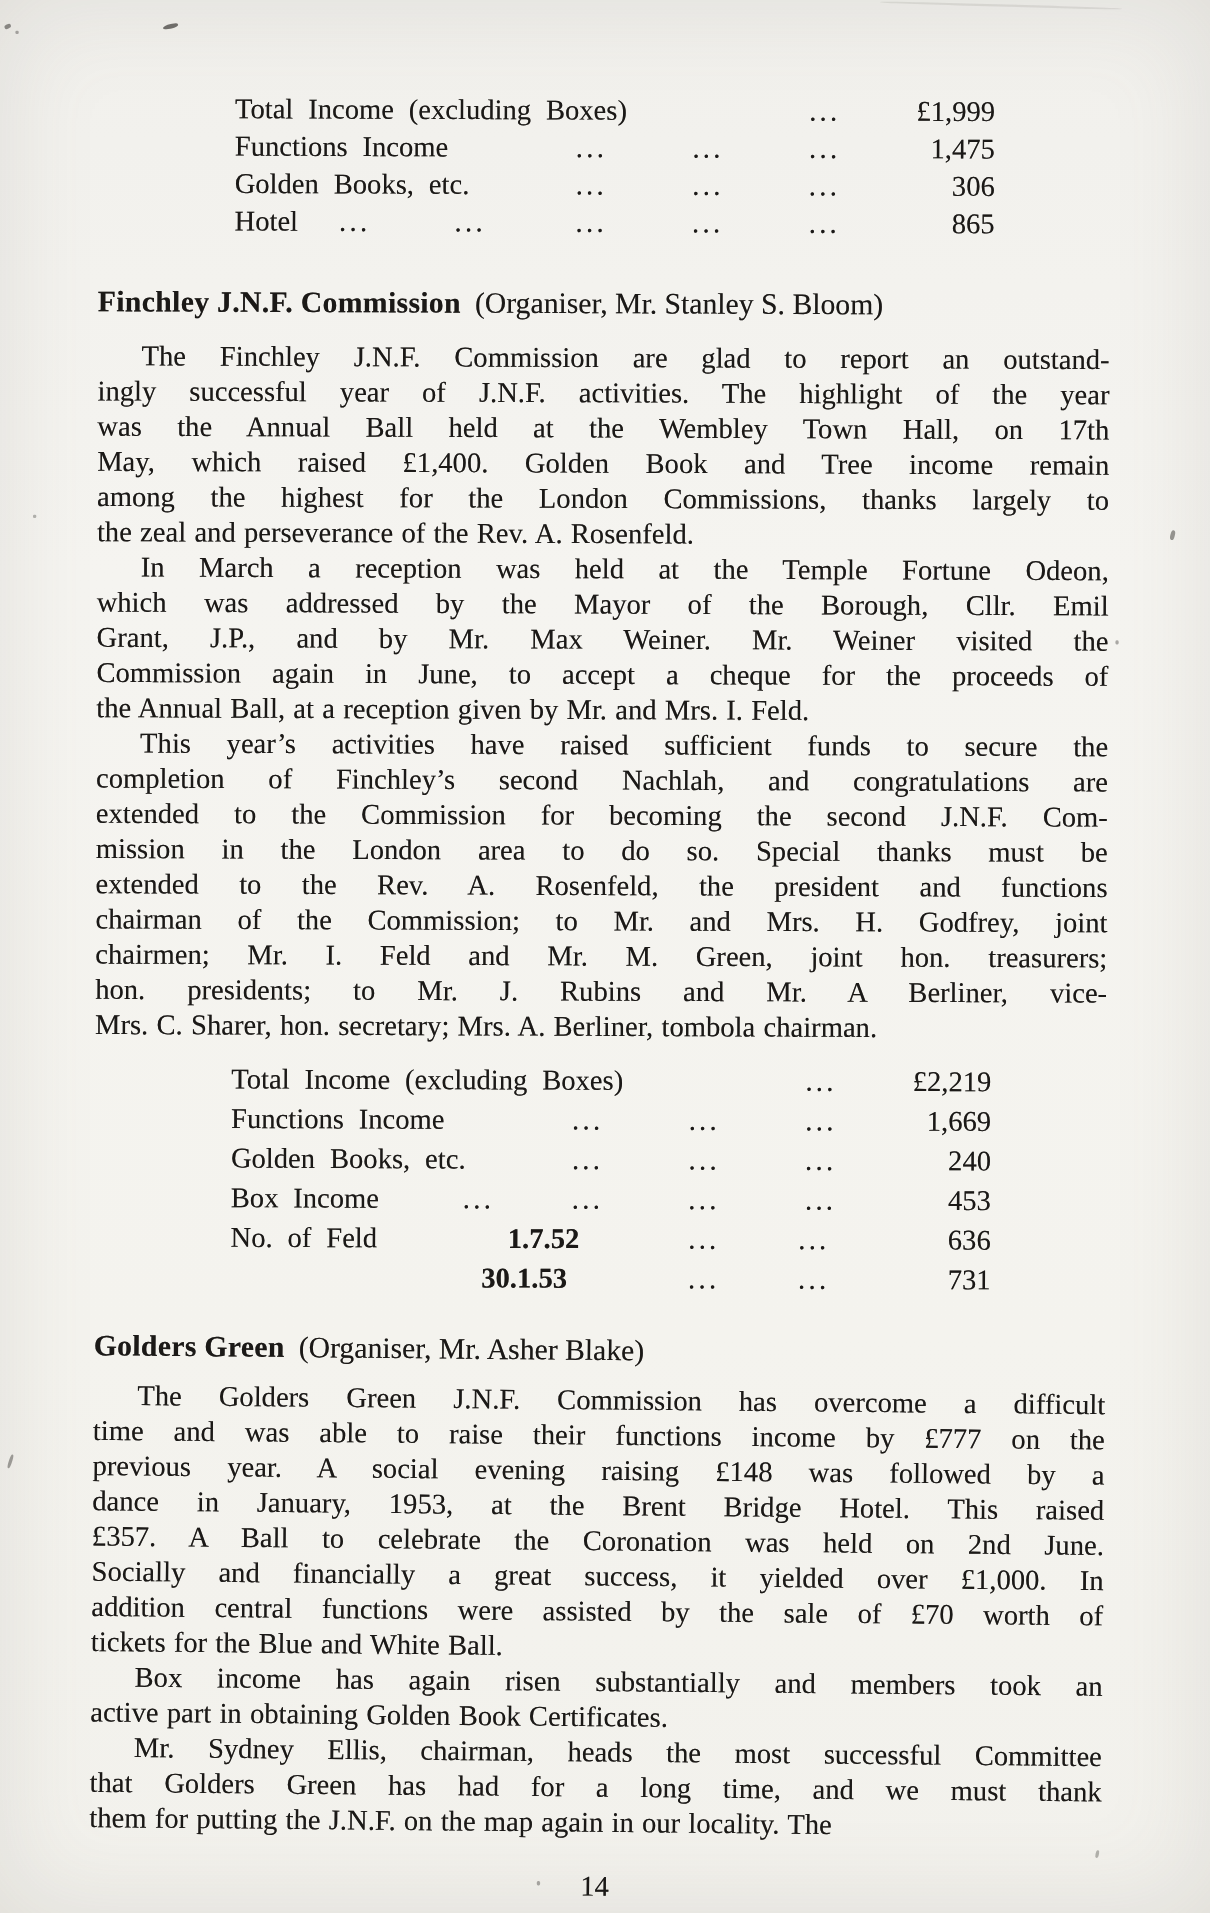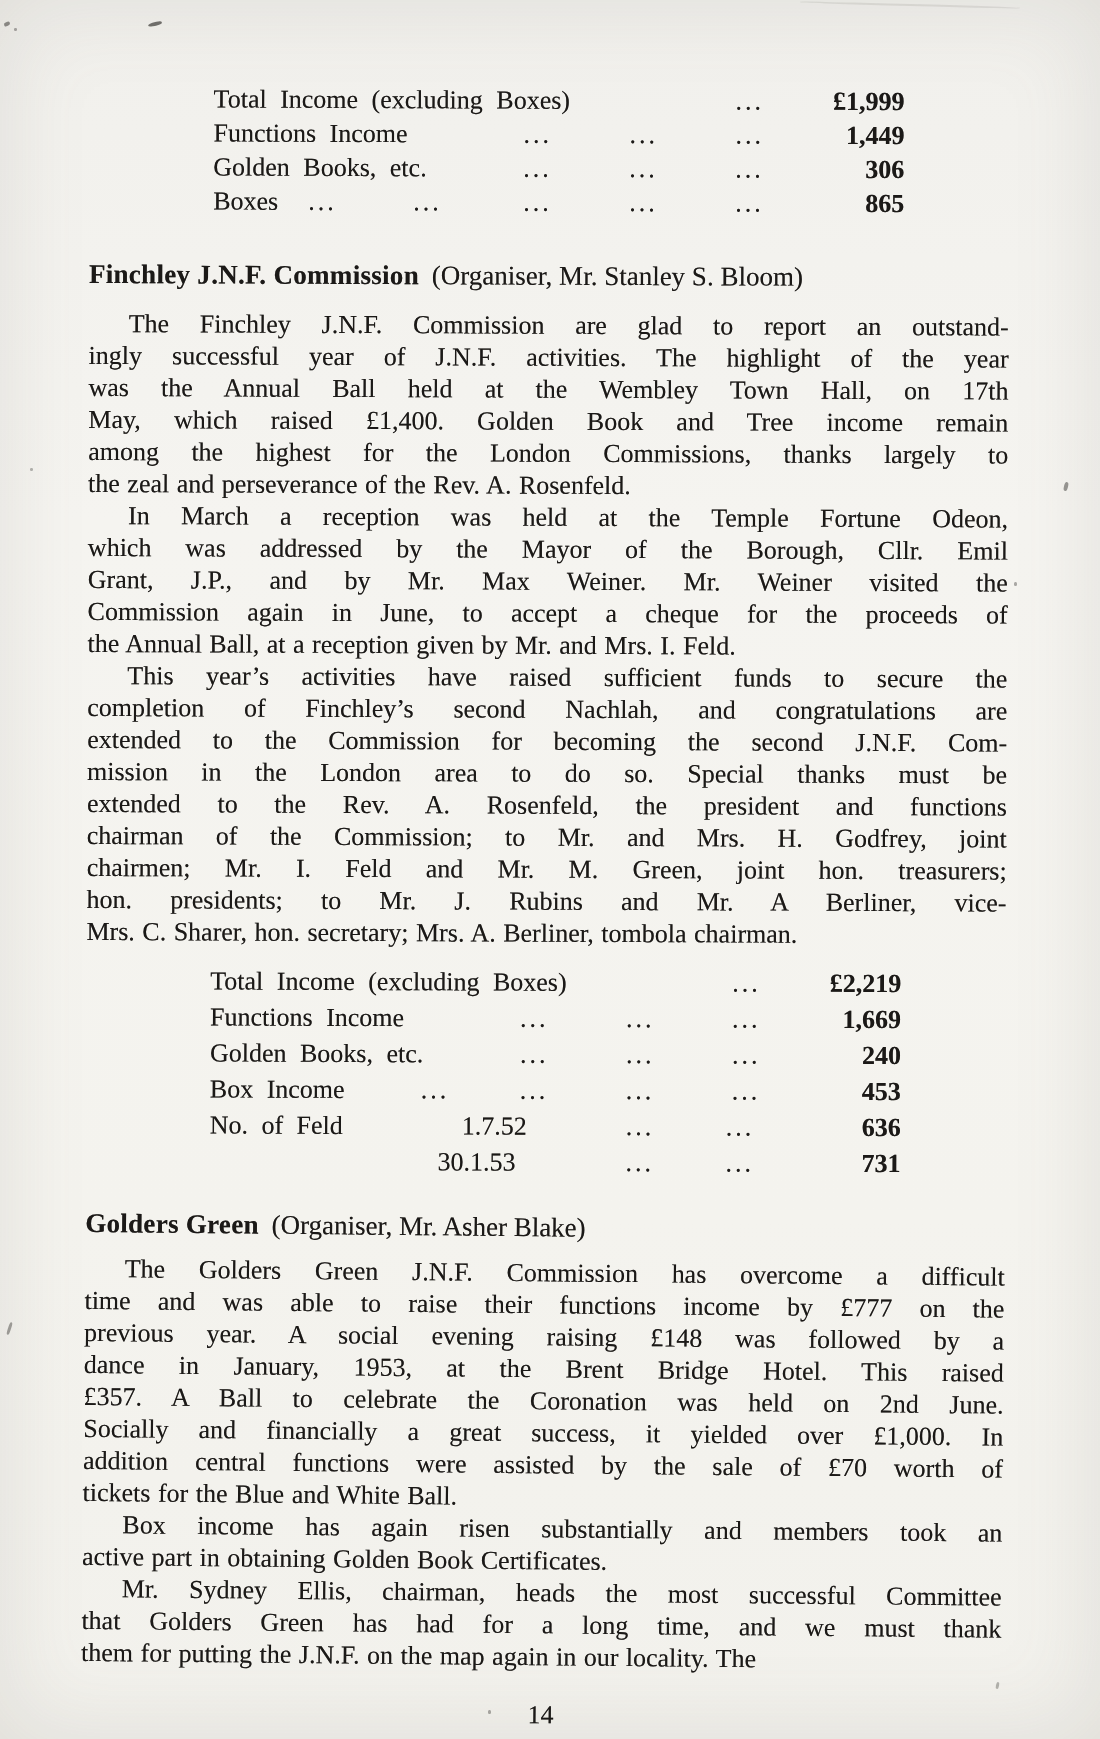--- a/index.html
+++ b/index.html
@@ -15,22 +15,22 @@
   .content{position:absolute;left:90px;top:0;width:920px;transform:rotate(.22deg);transform-origin:0 0;}
   .tilt{transform:rotate(.32deg);transform-origin:0 0;}
   
   .itable{position:relative;margin-left:124px;width:691px;font-size:26px;}
   .trow{position:relative;height:34px;line-height:34px;white-space:nowrap;}
   .t2 .trow{height:36px;line-height:36px;}
   .t1{margin-top:82px;}
   .t2{margin-top:15px;}
   .tlbl{word-spacing:7px;}
   .tdots{position:absolute;top:0;letter-spacing:3px;}
-  .tdate{position:absolute;top:0;}
-  .tval{position:absolute;right:0;top:0;font-weight:bold;}
+  .tdate{position:absolute;top:0;font-weight:bold;}
+  .tval{position:absolute;right:0;top:0;}
   
   .heading{font-size:27px;line-height:32px;white-space:nowrap;}
   .h1{margin-top:40px;margin-bottom:18px;}
   .tilt .heading{margin-top:28px;margin-bottom:14px;}
   .hb{font-weight:bold;letter-spacing:.3px;}
   .hr{font-weight:normal;margin-left:6px;}
   
   .para{font-size:26px;}
   .para .line{height:32px;line-height:32px;text-align:justify;text-align-last:justify;word-spacing:1px;}
   .para .line.final{text-align-last:left;}
@@ -49,31 +49,31 @@
       <div class="trow">
         <span class="tlbl">Total Income (excluding Boxes)</span>
         <span class="tdots" style="left:522px">...</span>
         <span class="tval">£1,999</span>
       </div>
       <div class="trow">
         <span class="tlbl">Functions Income</span>
         <span class="tdots" style="left:310px">...</span>
         <span class="tdots" style="left:416px">...</span>
         <span class="tdots" style="left:522px">...</span>
-        <span class="tval">1,449</span>
+        <span class="tval">1,475</span>
       </div>
       <div class="trow">
         <span class="tlbl">Golden Books, etc.</span>
         <span class="tdots" style="left:310px">...</span>
         <span class="tdots" style="left:416px">...</span>
         <span class="tdots" style="left:522px">...</span>
         <span class="tval">306</span>
       </div>
       <div class="trow">
-        <span class="tlbl">Boxes</span>
+        <span class="tlbl">Hotel</span>
         <span class="tdots" style="left:95px">...</span>
         <span class="tdots" style="left:200px">...</span>
         <span class="tdots" style="left:310px">...</span>
         <span class="tdots" style="left:416px">...</span>
         <span class="tdots" style="left:522px">...</span>
         <span class="tval">865</span>
       </div>
     </div>
 
     <div class="heading h1">

